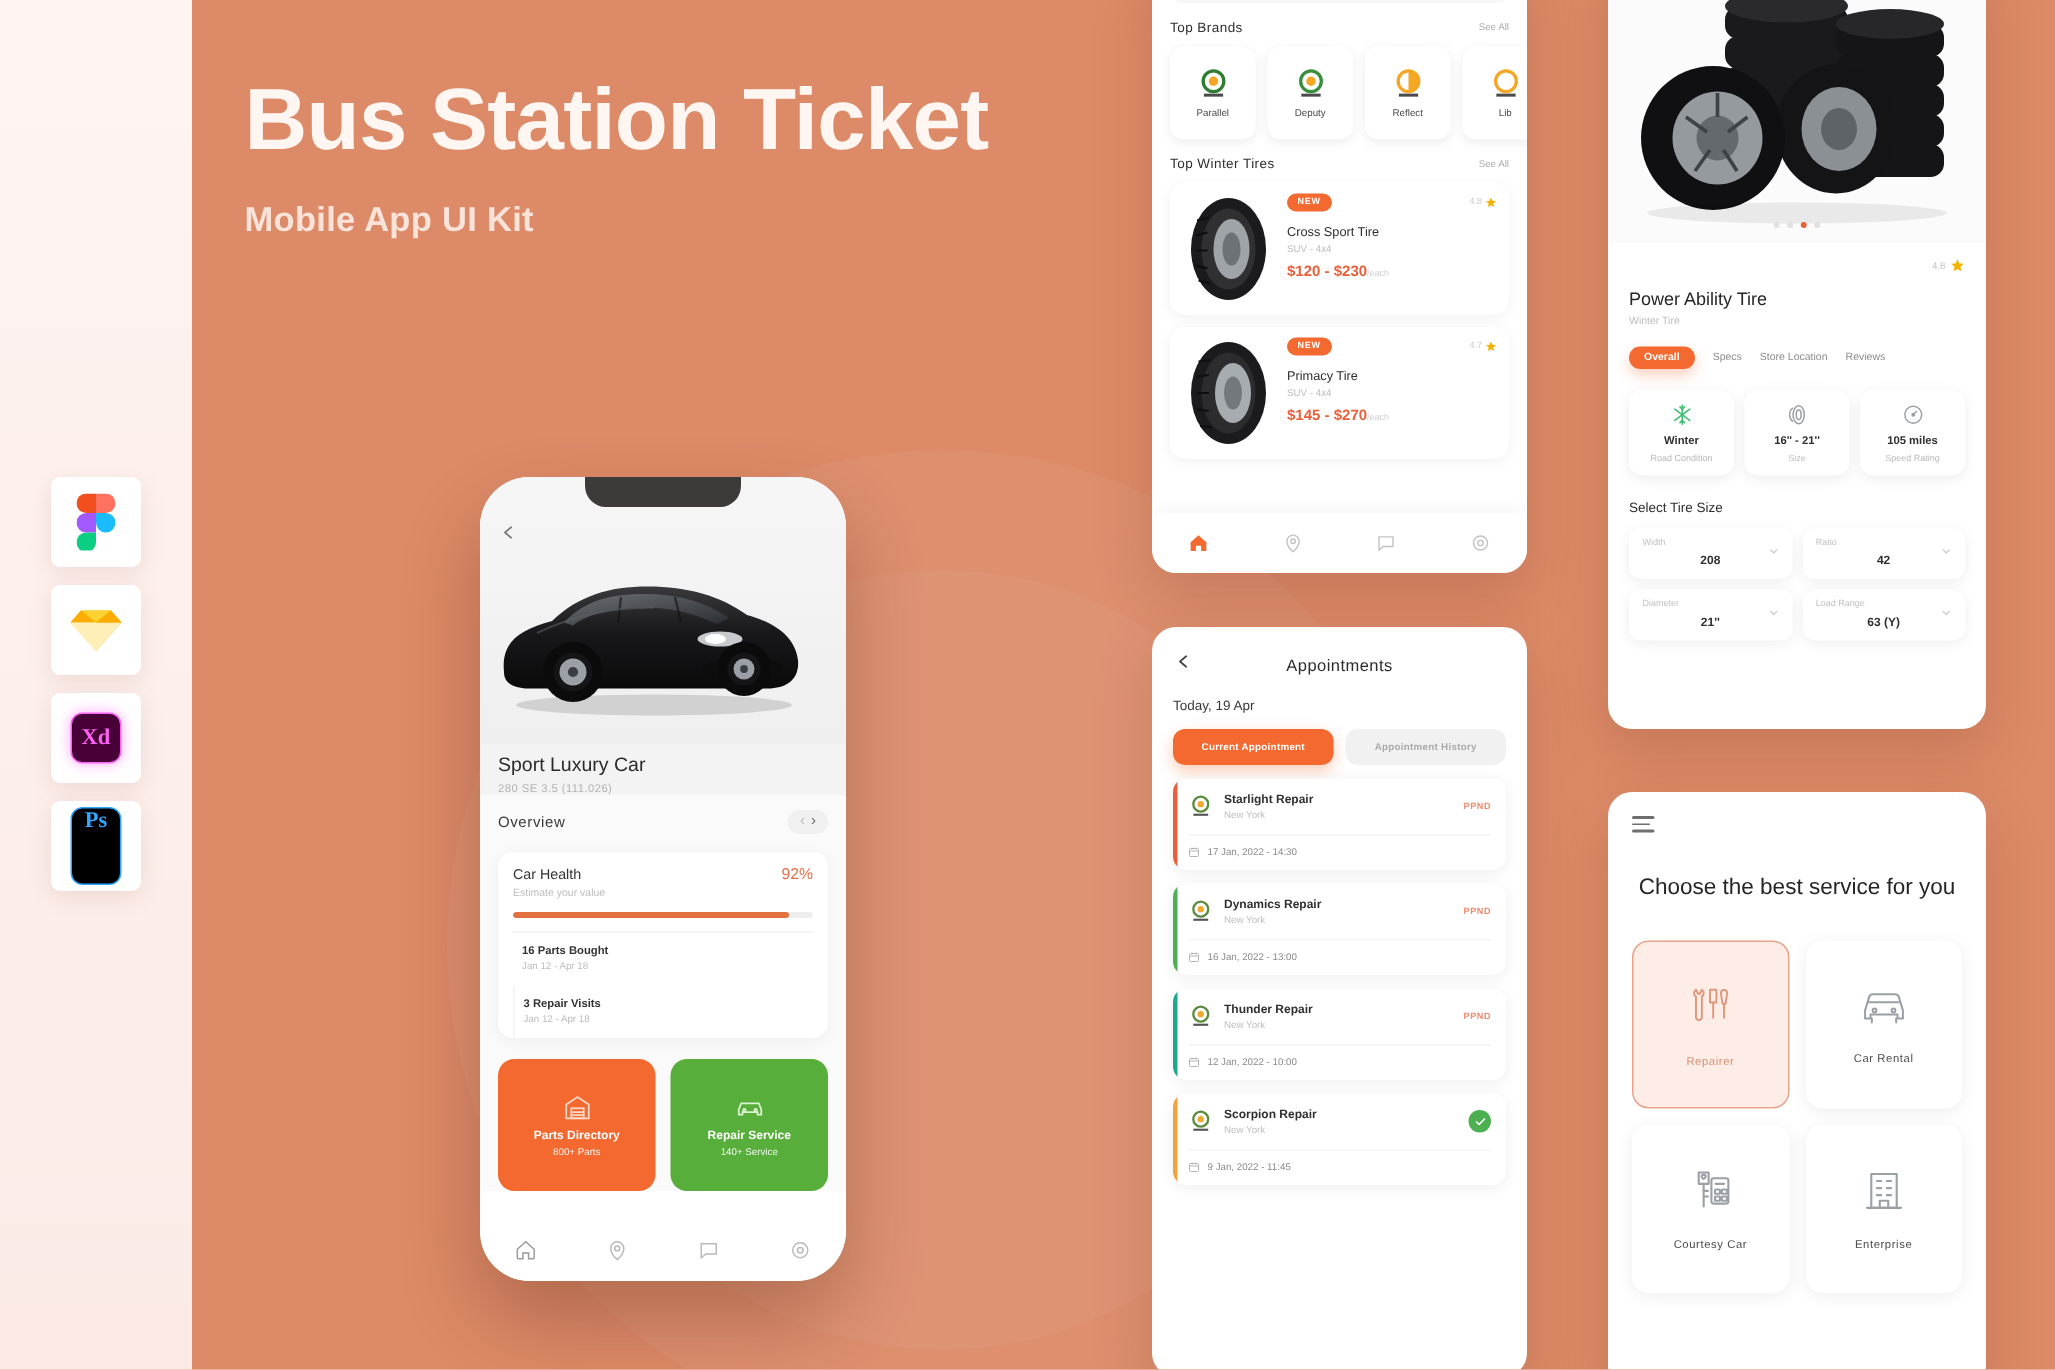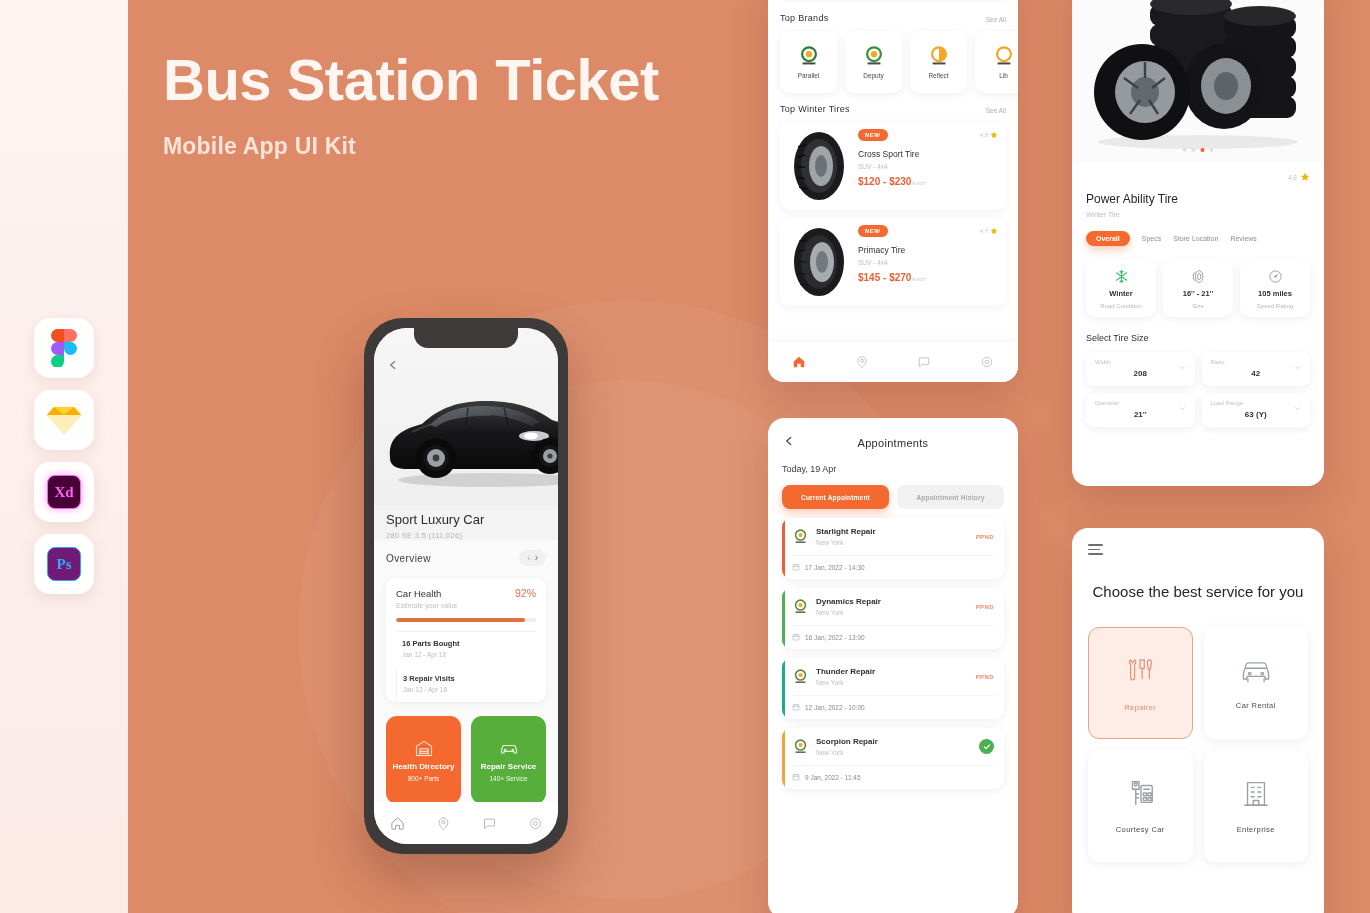--- a/index.html
+++ b/index.html
@@ -10,21 +10,21 @@
     position: relative;
   }
 
   
   .left-rail {
     position: absolute; left: 0; top: 0; width: 128px; height: 913px;
     background: linear-gradient(180deg,#FEF4F2 0%,#FBEAE6 100%);
   }
   .app-icons { position: absolute; left: 34px; top: 318px; display: flex; flex-direction: column; gap: 12px; }
   .app-icon {
-    width: 60px; height: 60px; border-radius: 16px; background: #fff;
+    width: 60px; height: 60px; border-radius: 6px; background: #fff;
     box-shadow: 0 4px 14px rgba(180,120,100,.18);
     display: flex; align-items: center; justify-content: center;
   }
 
   
   .canvas {
     position: absolute; left: 128px; top: 0; width: 1242px; height: 913px;
     background: #DC8A68; overflow: hidden;
   }
   .canvas::before {
@@ -43,23 +43,23 @@
     font-size: 58px; font-weight: 700; color: #FFF6F2; letter-spacing: -0.5px;
     line-height: 1.05;
   }
   .kit-sub {
     font-size: 23px; font-weight: 700; color: #FBE3DA; margin-top: 22px;
     letter-spacing: .2px;
   }
 
   
   .phone {
-    position: absolute; left: 192px; top: 318px; width: 204px; height: 536px;
-    background: #3d3a39; border-radius: 38px; padding: 10px;
-    box-shadow: 0 26px 52px rgba(90,40,20,.33); z-index: 5; margin-left: 44px;
+    position: absolute; left: 192px; top: 318px; width: 244px; height: 536px;
+    background: #3d3a39; border-radius: 38px; padding: 0;
+    box-shadow: 0 26px 52px rgba(90,40,20,.33); z-index: 5;
   }
   .phone-screen {
     width: 100%; height: 100%; background: #fff; border-radius: 33px;
     overflow: hidden; position: relative;
   }
   .notch {
     position: absolute; left: 50%; transform: translateX(-50%); top: 0;
     width: 104px; height: 20px; background: #3d3a39;
     border-radius: 0 0 14px 14px; z-index: 9;
   }
@@ -115,21 +115,21 @@
   .scard {
     position: absolute; background: #fff; border-radius: 16px;
     box-shadow: 0 16px 38px rgba(120,55,30,.22); overflow: hidden; z-index: 6;
   }
   #card-tires { left: 640px; top: -32px; width: 250px; height: 414px; }
   #card-appts { left: 640px; top: 418px; width: 250px; height: 500px; }
   #card-detail { left: 944px; top: -34px; width: 252px; height: 520px; }
   #card-service { left: 944px; top: 528px; width: 252px; height: 398px; }
 
   .sec-head {
-    display: flex; justify-content: space-between; align-items: flex-end;
+    display: flex; justify-content: space-between; align-items: center;
     padding: 0 12px; margin-top: 11px;
   }
   .sec-t { font-size: 9px; color: #2f2f2f; letter-spacing: .3px; }
   .sec-a { font-size: 6.5px; color: #adadad; }
   .fake-search {
     margin: 8px 12px 0; height: 26px; background: #f7f7f7; border-radius: 8px;
     display: flex; align-items: center; justify-content: space-between; padding: 0 6px;
   }
 
   .brands { display: flex; gap: 8px; padding: 8px 12px 0; }
@@ -281,22 +281,22 @@
     </div>
 
     <div class="app-icon">
       <div style="width:34px;height:34px;border-radius:8px;background:#470137;border:1px solid #FF61F6;
                   display:flex;align-items:center;justify-content:center;box-shadow:0 0 9px rgba(255,97,246,.55)">
         <span style="color:#FF61F6;font-size:15px;font-weight:700;font-family:'Liberation Serif',serif">Xd</span>
       </div>
     </div>
 
     <div class="app-icon">
-      <div style="width:34px;height:34px;border-radius:8px;background:#701a75;border:1px solid #31A8FF;
-                  display:flex;align-items:center;justify-content:center">
+      <div style="width:34px;height:52px;border-radius:8px;background:#000000;border:1px solid #31A8FF;
+                  display:flex;justify-content:center">
         <span style="color:#31A8FF;font-size:15px;font-weight:700;font-family:'Liberation Serif',serif">Ps</span>
       </div>
     </div>
 
   </div>
 </div>
 
 <div class="canvas">
 
   <div class="title-block">
@@ -391,21 +391,21 @@
         </div>
       </div>
 
       <div class="acts">
         <div class="act orange">
           <svg width="22" height="20" viewBox="0 0 24 24" fill="none" stroke="#ffd9c7" stroke-width="1.4">
             <path d="M3 10 L12 4 L21 10 V21 H3 Z"></path>
               <rect x="7" y="13" width="10" height="8"></rect>
             <path d="M7 16h10M7 18.5h10"></path>
           </svg>
-          <b>Health Directory</b>
+          <b>Parts Directory</b>
           <i>800+ Parts</i>
         </div>
         <div class="act green">
           <svg width="24" height="20" viewBox="0 0 24 24" fill="none" stroke="#dcf3d2" stroke-width="1.4">
             <path d="M3 14 L5 9 h14 l2 5 v4 h-3 v-2 H6 v2 H3 Z"></path>
             <circle cx="7.5" cy="14.5" r="1"></circle>
               <circle cx="16.5" cy="14.5" r="1"></circle>
           </svg>
           <b>Repair Service</b>
           <i>140+ Service</i>

